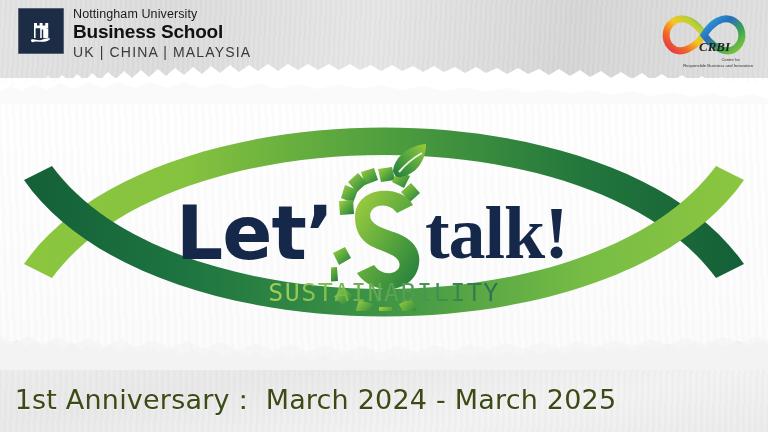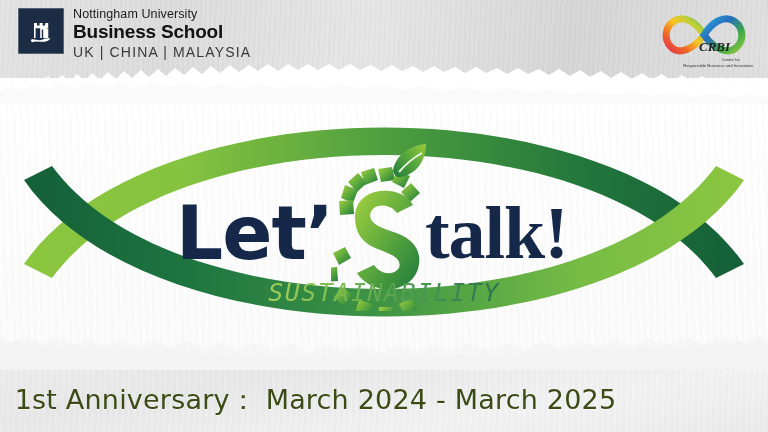--- a/index.html
+++ b/index.html
@@ -70,21 +70,21 @@
   .wm-let{margin-right:2px;}
   .wm-talk{margin-left:2px;font-family:Liberation Serif, serif;}
   .wm-s{width:96px;height:132px;position:relative;margin:0 -4px;}
   .wm-s svg{display:block;position:absolute;left:0;top:-26px;}
 
   .sustain{
     position:absolute;left:0;top:278px;width:768px;text-align:center;
   }
   .sustain span{
     font-family:"DejaVu Sans Mono","Liberation Mono",monospace;
-    font-style:italic;font-size:25px;font-weight:400;letter-spacing:1.5px;
+    font-size:25px;font-weight:400;letter-spacing:1.5px;
     background:linear-gradient(90deg,#a8cf5c 0%,#7dbd4e 28%,#4f9b52 62%,#2c6f52 100%);
     -webkit-background-clip:text;background-clip:text;color:transparent;
     -webkit-text-fill-color:transparent;
   }
 
   
   .caption{
     position:absolute;left:0;bottom:14px;width:631px;text-align:center;
     font-family:"DejaVu Sans","Liberation Sans",sans-serif;
     font-size:27px;font-weight:400;color:#3c4a16;letter-spacing:.2px;

